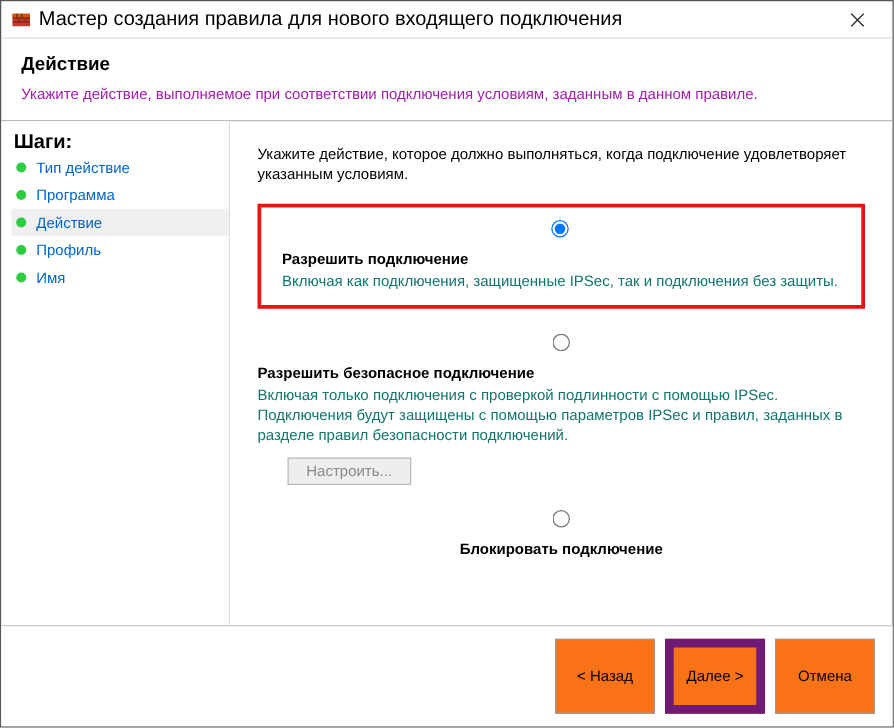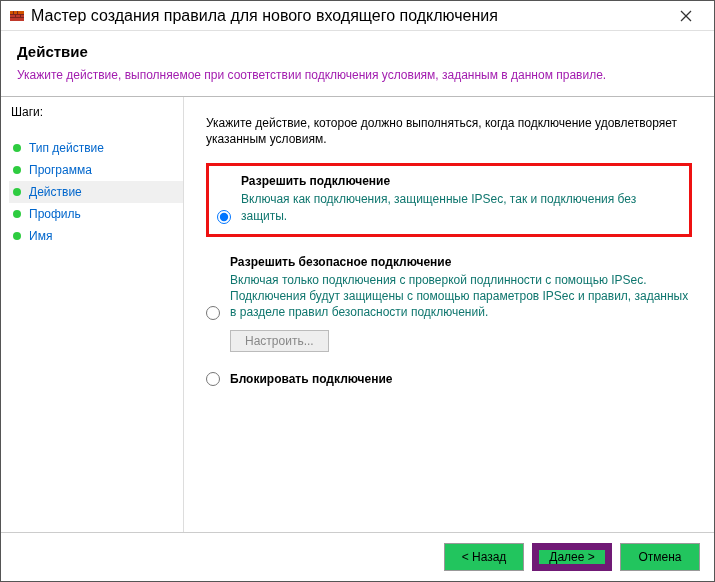--- a/index.html
+++ b/index.html
@@ -8,38 +8,38 @@
     .titlebar { display: flex; align-items: center; height: 30px; padding: 0 8px; border-bottom: 1px solid #e0e0e0; }
     .titlebar .app-icon { width: 16px; height: 16px; margin-right: 6px; }
     .titlebar .title { flex: 1; font-size: 16px; }
     .titlebar .close { width: 40px; height: 28px; display: flex; align-items: center; justify-content: center; cursor: pointer; }
     .header-area { padding: 12px 16px 14px 16px; }
     .header-area h1 { font-size: 15px; font-weight: bold; margin-bottom: 8px; }
     .header-area .subtitle { font-size: 12px; color: #a21caf; }
     .divider { border-top: 1px solid #bbb; }
     .body { flex: 1; display: flex; overflow: hidden; }
     .sidebar { width: 183px; border-right: 1px solid #ddd; padding: 8px 0 8px 8px; background: #fff; }
-    .sidebar-title { font-weight: normal; font-size: 12px; margin-bottom: 18px; padding-left: 2px; }
+    .sidebar-title { font-weight: bold; font-size: 16px; margin-bottom: 0; padding-left: 2px; }
     .step { display: flex; align-items: center; padding: 4px 4px; cursor: pointer; }
     .step.active { background: #f0f0f0; }
     .step .bullet { width: 8px; height: 8px; border-radius: 50%; background: #2ecc40; margin-right: 8px; flex-shrink: 0; }
     .step .label { color: #0066cc; font-size: 12px; }
     .content { flex: 1; padding: 18px 22px 10px 22px; overflow: auto; }
     .content-intro { font-size: 12px; margin-bottom: 16px; line-height: 1.35; }
     .option-group { margin-bottom: 18px; }
-    .option-row { display: flex; align-items: flex-end; gap: 10px; }
+    .option-row { display: flex; align-items: center; gap: 10px; flex-direction: column; }
     .option-row input[type="radio"] { margin-top: 2px; width: 14px; height: 14px; }
     .option-label { font-weight: bold; font-size: 12px; }
     .option-desc { font-size: 12px; margin-top: 3px; line-height: 1.35; color: #0f766e; }
     .option-text { flex: 1; }
     .highlight-box { border: 3px solid #e11; padding: 8px 10px 10px 8px; margin-bottom: 18px; }
     .highlight-box .option-row { margin: 0; }
     .config-btn { margin-top: 10px; margin-left: 24px; padding: 3px 14px; font-size: 12px; background: #eee; border: 1px solid #bbb; color: #888; cursor: default; }
     .footer { border-top: 1px solid #ccc; padding: 10px 14px; display: flex; justify-content: flex-end; gap: 8px; background: #fff; }
-    .footer button { min-width: 80px; padding: 0 10px; font-size: 12px; background: #22c55e; border: 1px solid #999; cursor: pointer; }
+    .footer button { min-width: 80px; padding: 16px 10px; font-size: 12px; background: #f97316; border: 1px solid #999; cursor: pointer; }
     .footer button.primary { border: 7px solid #701a75; }
   </style>
 </head>
 <body>
 
 <div class="window">
 
   <div class="titlebar">
     <span class="app-icon">
       <svg width="16" height="16" viewBox="0 0 16 16">

